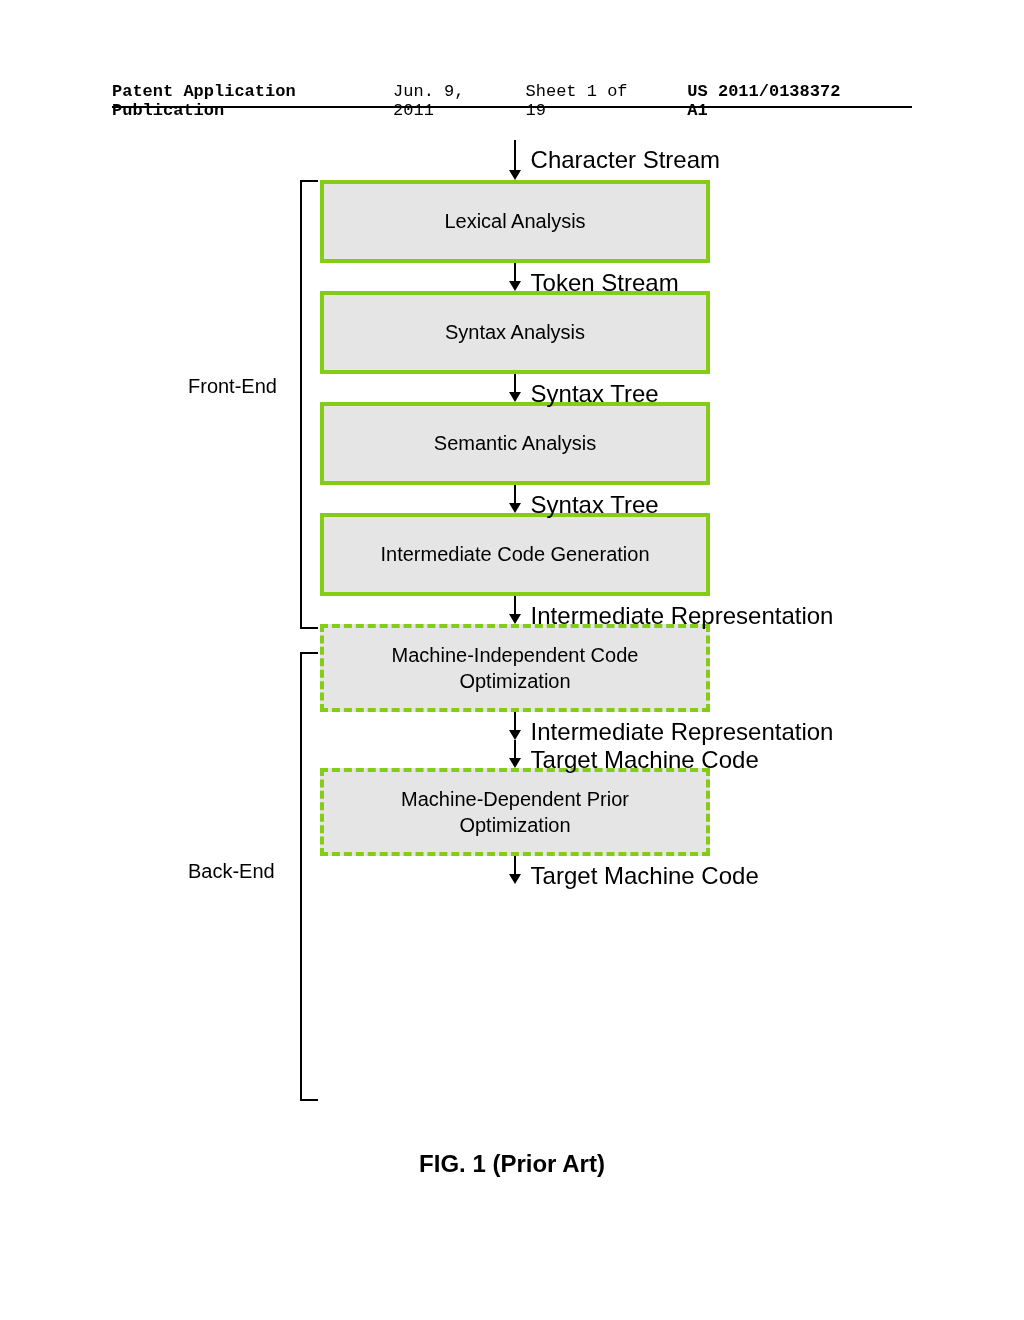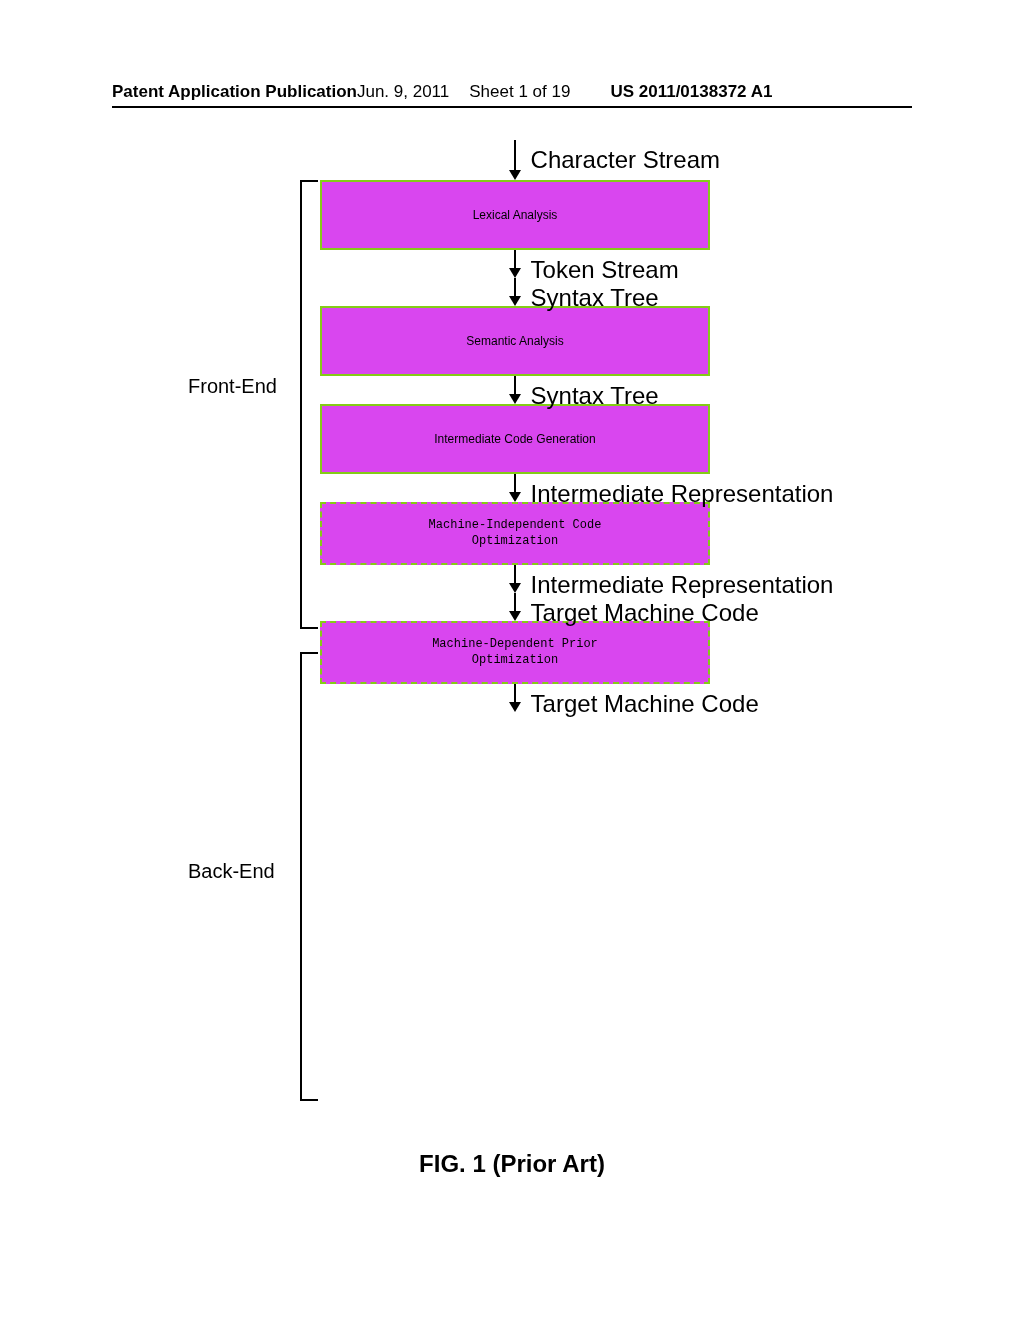--- a/index.html
+++ b/index.html
@@ -11,21 +11,21 @@
     height: 1320px;
     position: relative;
   }
   .header {
     position: absolute;
     top: 82px;
     left: 0;
     width: 856px;
     display: flex;
     font-size: 17px;
-    font-family: Liberation Sans, sans-serif;
+    font-family: Liberation Mono, monospace;
   }
   .header .pub {
     font-weight: bold;
     margin-left: 112px;
   }
   .header .date {
   }
   .header .sheet {
     margin-left: 20px;
   }
@@ -46,35 +46,34 @@
     left: 0;
     width: 1024px;
   }
   .center-col {
     position: absolute;
     left: 320px;
     width: 390px;
     top: 0;
   }
   .box {
-    border: 2px solid #84cc16;
+    border: 4px solid #84cc16;
     text-align: center;
     padding: 26px 10px;
-    font-size: 12px;
-    background: #d946ef;
+    font-size: 20px;
+    background: #e5e5e5;
     box-sizing: border-box;
     width: 100%;
   }
   .box.dashed {
     border-style: dashed;
   }
   .box.twoline {
     padding: 14px 10px;
     line-height: 1.3;
-    font-family: Liberation Mono, monospace;
   }
   .arrow-seg {
     position: relative;
     height: 28px;
     text-align: left;
   }
   .arrow-seg.tall { height: 40px; }
   .arrow-line {
     position: absolute;
     left: 50%;
@@ -150,20 +149,21 @@
     </div>
 
     <div class="box">Lexical Analysis</div>
 
     <div class="arrow-seg">
       <div class="arrow-line"></div>
         <div class="arrow-head"></div>
       <div class="arrow-label">Token Stream</div>
     </div>
 
+    <div class="box">Syntax Analysis</div>
 
     <div class="arrow-seg">
       <div class="arrow-line"></div>
         <div class="arrow-head"></div>
       <div class="arrow-label">Syntax Tree</div>
     </div>
 
     <div class="box">Semantic Analysis</div>
 
     <div class="arrow-seg">

